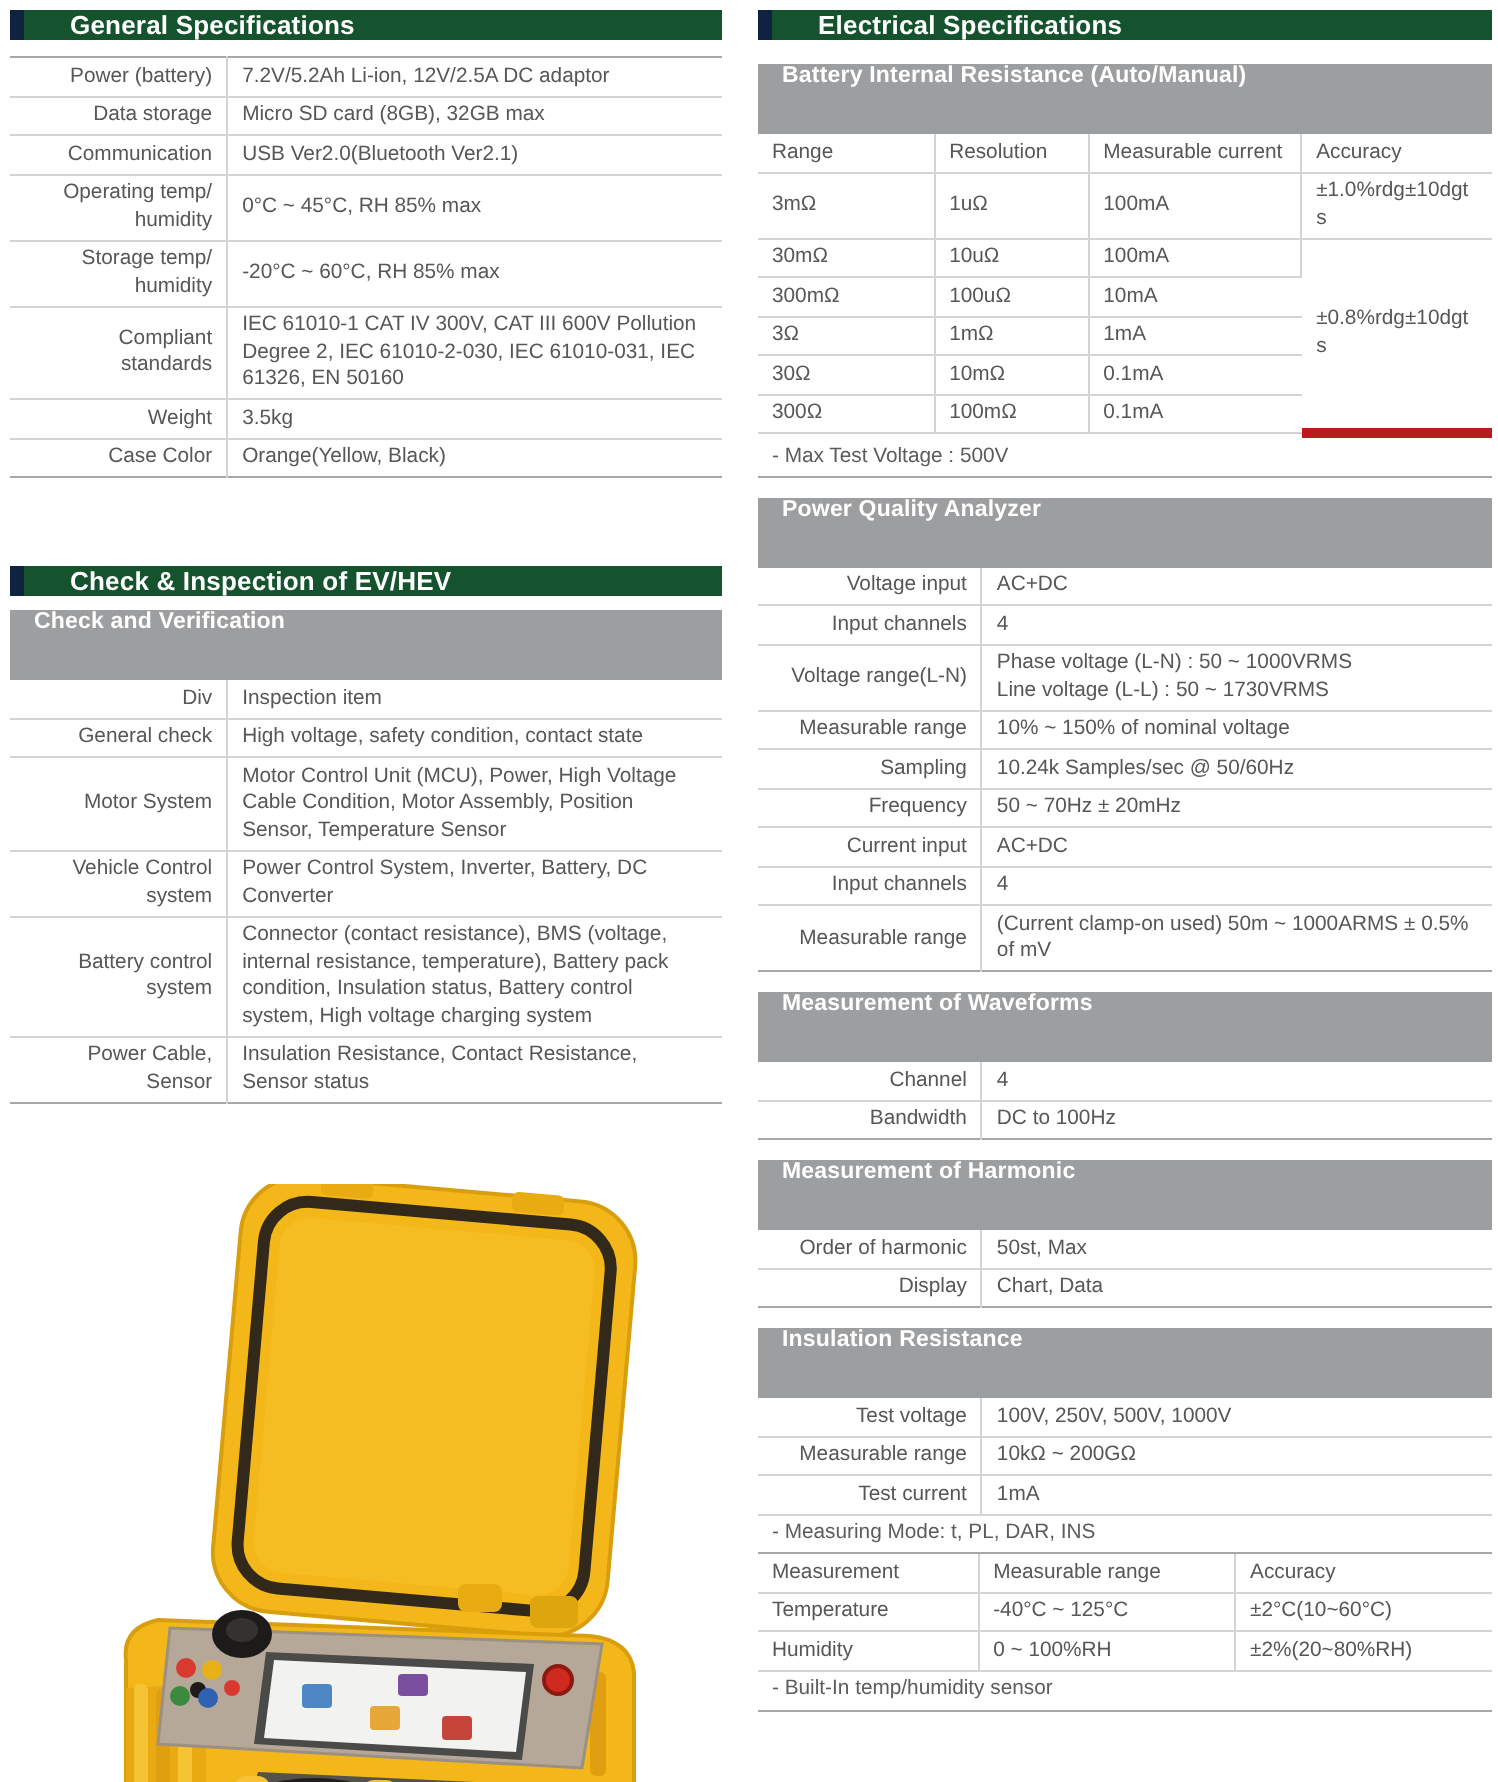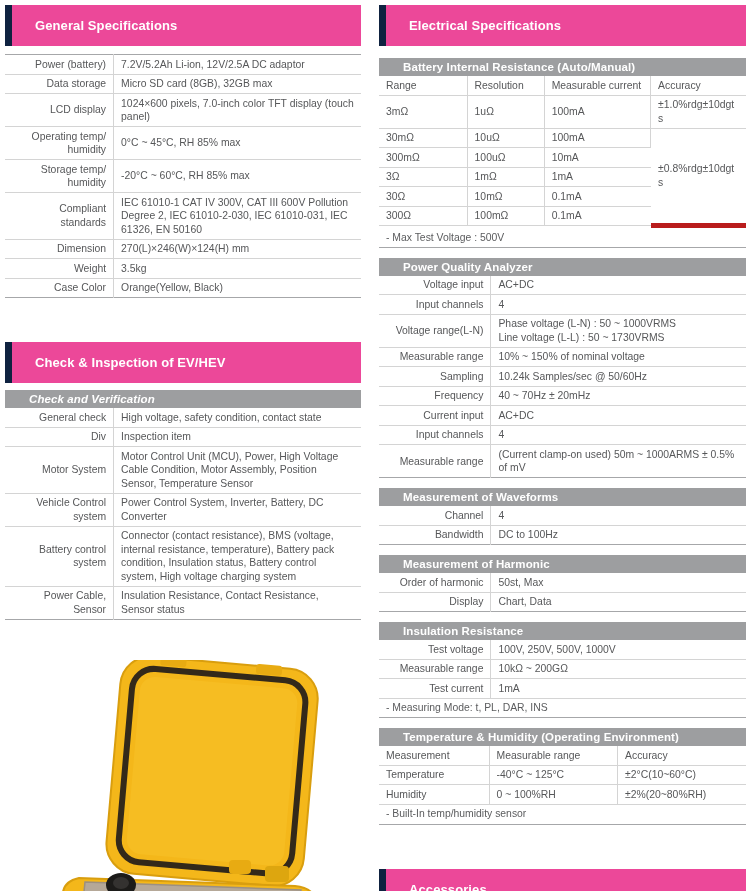--- a/index.html
+++ b/index.html
@@ -5,31 +5,31 @@
   html,body{margin:0;padding:0;}
   body{
     width:749px;height:891px;position:relative;background:#ffffff;
     font-family:"Liberation Sans", sans-serif;color:#565759;overflow:hidden;
   }
   .col{position:absolute;top:0;}
   .col-left{left:5px;width:356px;}
   .col-right{left:379px;width:367px;}
 
   .sec-header{
-    margin-top:5px;background:#ec4899;height:41px;display:flex;align-items:center;
+    margin-top:5px;background:#14532d;height:15px;display:flex;align-items:center;
     color:#ffffff;font-size:13px;font-weight:bold;padding-left:30px;position:relative;
     letter-spacing:.1px;
   }
   .sec-header::before{
     content:"";position:absolute;left:0;top:0;width:7px;height:100%;background:#0f2240;
   }
 
   .sub-bar{
-    background:#9d9ea0;color:#ffffff;font-weight:bold;font-size:11.5px;height:18px;
-    display:flex;align-items:center;padding-left:24px;letter-spacing:.1px;
+    background:#9d9ea0;color:#ffffff;font-weight:bold;font-size:11.5px;height:35px;
+    display:flex;align-items:flex-start;padding-left:12px;letter-spacing:.1px;
   }
 
   table.spec{
     width:100%;border-collapse:collapse;
     border-top:1px solid #a6a7a9;border-bottom:1px solid #a6a7a9;
     table-layout:fixed;
   }
   table.spec.under-bar{border-top:none;}
   .spec td{
     font-size:10.4px;color:#565759;
@@ -44,21 +44,21 @@
   .bat td:nth-child(2){width:21%;}
   .bat td:nth-child(3){width:29%;}
   .bat td:nth-child(4){width:26%;}
   .t3 td:nth-child(1){width:30%;}
   .t3 td:nth-child(2){width:35%;}
   .t3 td:nth-child(3){width:35%;}
   .acc td.lbl{width:30.5%;}
   td.note{border-right:none !important;padding-left:7px;color:#5b5c5e;}
 
   .gap8{margin-top:8px;} .gap10{margin-top:10px;} .gap12{margin-top:12px;}
-  .gap44{margin-top:44px;} .gap7{margin-top:7px;font-style:italic;}
+  .gap44{margin-top:44px;} .gap7{margin-top:7px;}
 
   .product-wrap{margin-top:40px;margin-left:28px;width:302px;height:338px;}
 </style>
 </head>
 <body>
 
 <div class="col col-left">
 
   <div class="sec-header">
     <span>General Specifications</span>
@@ -68,40 +68,36 @@
     <tbody>
     <tr>
       <td class="lbl">Power (battery)</td>
       <td>7.2V/5.2Ah Li-ion, 12V/2.5A DC adaptor</td>
         </tr>
     <tr>
       <td class="lbl">Data storage</td>
       <td>Micro SD card (8GB), 32GB max</td>
         </tr>
     <tr>
-      <td class="lbl">LCD display</td>
-      <td>1024×600 pixels, 7.0-inch color TFT display (touch panel)</td>
+      <td class="lbl">Communication</td>
+      <td>USB Ver2.0(Bluetooth Ver2.1)</td>
         </tr>
     <tr>
       <td class="lbl">Operating temp/ humidity</td>
       <td>0°C ~ 45°C, RH 85% max</td>
         </tr>
     <tr>
       <td class="lbl">Storage temp/ humidity</td>
       <td>-20°C ~ 60°C, RH 85% max</td>
         </tr>
     <tr>
       <td class="lbl">Compliant standards</td>
       <td>IEC 61010-1 CAT IV 300V, CAT III 600V Pollution Degree 2, IEC 61010-2-030, IEC 61010-031, IEC 61326, EN 50160</td>
         </tr>
     <tr>
-      <td class="lbl">Dimension</td>
-      <td>270(L)×246(W)×124(H) mm</td>
-        </tr>
-    <tr>
       <td class="lbl">Weight</td>
       <td>3.5kg</td>
         </tr>
     <tr>
       <td class="lbl">Case Color</td>
       <td>Orange(Yellow, Black)</td>
         </tr>
     </tbody>
   </table>
 
@@ -109,26 +105,26 @@
     <span>Check &amp; Inspection of EV/HEV</span>
   </div>
 
   <div class="sub-bar gap7">
     <span>Check and Verification</span>
   </div>
 
   <table class="spec t2 under-bar">
     <tbody>
     <tr>
+      <td class="lbl">Div</td>
+      <td>Inspection item</td>
+        </tr>
+    <tr>
       <td class="lbl">General check</td>
       <td>High voltage, safety condition, contact state</td>
-        </tr>
-    <tr>
-      <td class="lbl">Div</td>
-      <td>Inspection item</td>
         </tr>
     <tr>
       <td class="lbl">Motor System</td>
       <td>Motor Control Unit (MCU), Power, High Voltage Cable Condition, Motor Assembly, Position Sensor, Temperature Sensor</td>
         </tr>
     <tr>
       <td class="lbl">Vehicle Control system</td>
       <td>Power Control System, Inverter, Battery, DC Converter</td>
         </tr>
     <tr>
@@ -281,21 +277,21 @@
     <tr>
       <td class="lbl">Measurable range</td>
       <td>10% ~ 150% of nominal voltage</td>
         </tr>
     <tr>
       <td class="lbl">Sampling</td>
       <td>10.24k Samples/sec @ 50/60Hz</td>
         </tr>
     <tr>
       <td class="lbl">Frequency</td>
-      <td>40 ~ 70Hz ± 20mHz</td>
+      <td>50 ~ 70Hz ± 20mHz</td>
         </tr>
     <tr>
       <td class="lbl">Current input</td>
       <td>AC+DC</td>
         </tr>
     <tr>
       <td class="lbl">Input channels</td>
       <td>4</td>
         </tr>
     <tr>
@@ -353,23 +349,20 @@
     <tr>
       <td class="lbl">Test current</td>
       <td>1mA</td>
         </tr>
     <tr>
       <td colspan="2" class="note">- Measuring Mode: t, PL, DAR, INS</td>
         </tr>
     </tbody>
   </table>
 
-  <div class="sub-bar gap10">
-    <span>Temperature &amp; Humidity (Operating Environment)</span>
-  </div>
   <table class="spec t3 under-bar">
     <tbody>
     <tr>
       <td>Measurement</td>
       <td>Measurable range</td>
       <td>Accuracy</td>
     </tr>
     <tr>
       <td>Temperature</td>
       <td>-40°C ~ 125°C</td>

